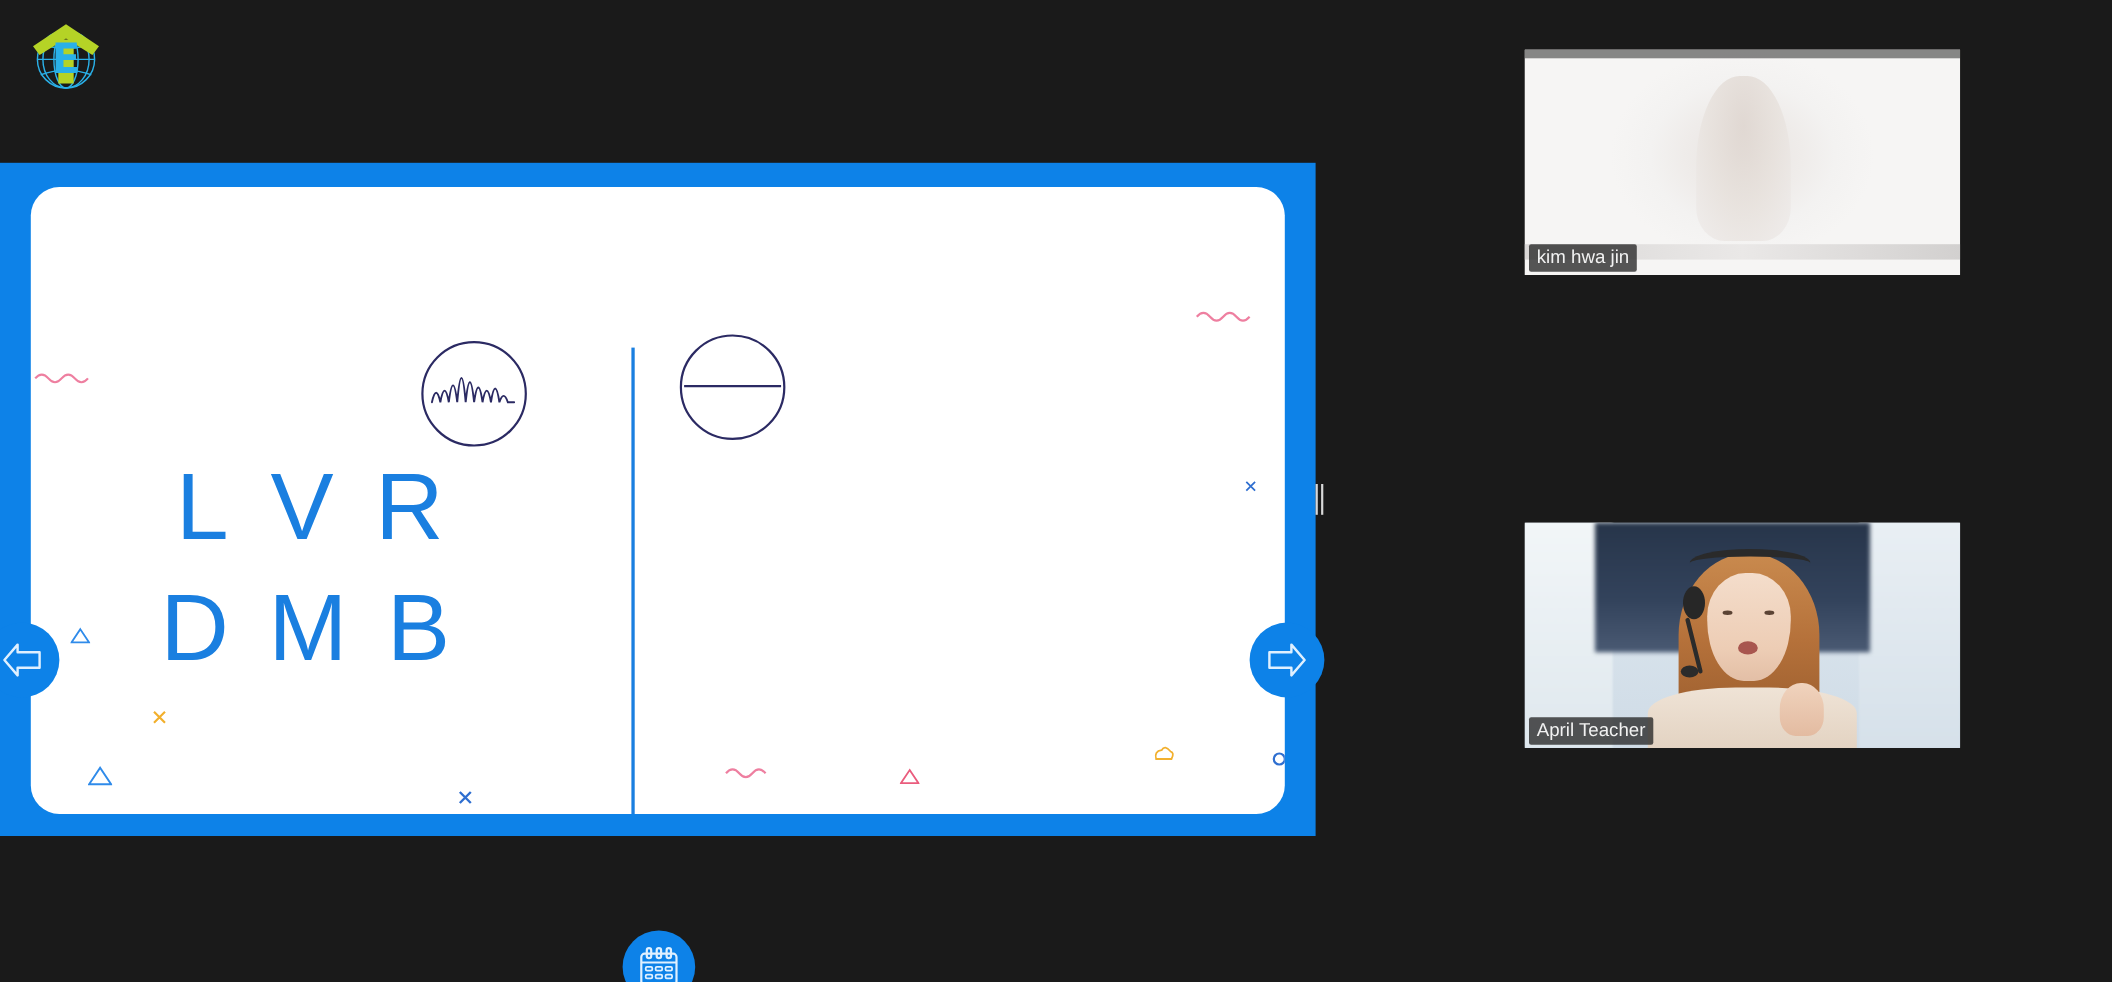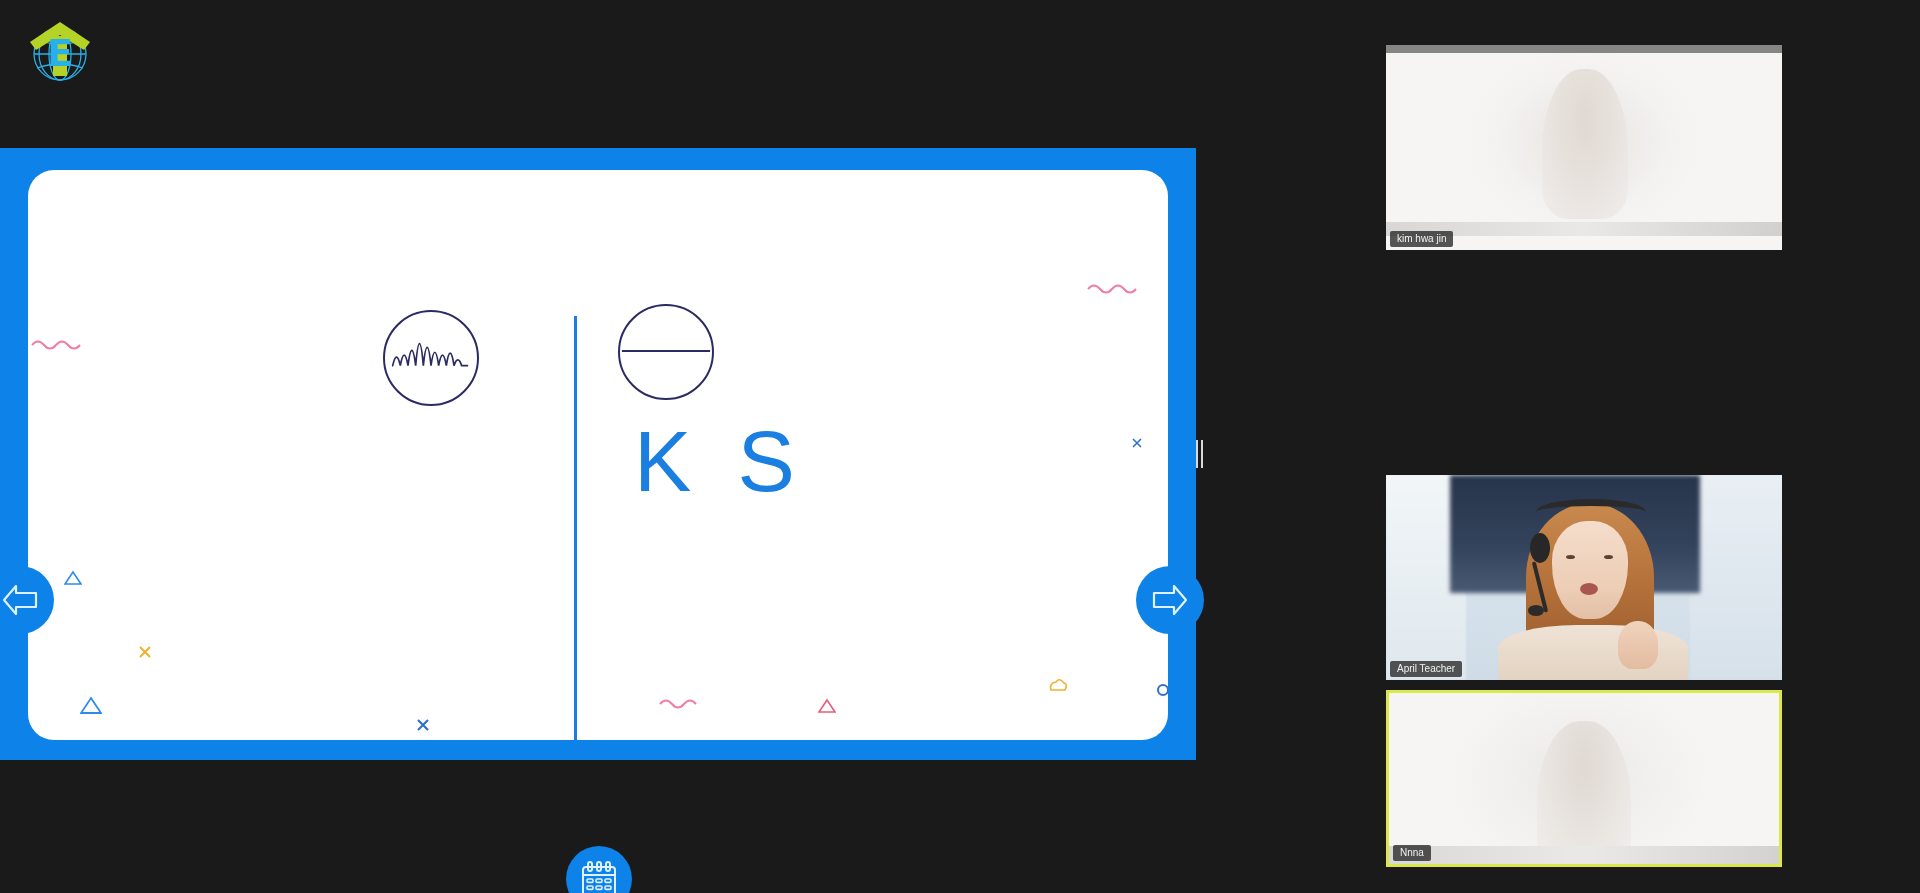--- a/index.html
+++ b/index.html
@@ -188,21 +188,21 @@
     background: #111;
     box-sizing: border-box;
   }
   .video-tile .vid-bg { position: absolute; left:0; top:0; right:0; bottom:0; }
   .name-badge {
     position: absolute;
     left: 4px;
     bottom: 3px;
     background: rgba(38,38,38,0.78);
     color: #f2f2f2;
-    font-size: 10px;
+    font-size: 17px;
     font-family: "Liberation Sans", sans-serif;
     padding: 2px 7px 3px 7px;
     border-radius: 2px;
     line-height: 1.15;
     white-space: nowrap;
     z-index: 4;
   }
   .active-speaker { border: 3px solid #dbe84a; }
 
   
@@ -366,25 +366,30 @@
       </div>
 
       <div class="sound-circle" id="circle-voiceless">
         <svg class="circle-svg" viewBox="0 0 96 96">
           <line x1="2" y1="47" x2="94" y2="47" stroke="#2b2a63" stroke-width="2"></line>
         </svg>
       </div>
 
       <div id="divider-line"></div>
 
+      <div class="letter-col" id="letters-voiced">
+        <div class="letter-row row1">
+          <span>L</span><span>V</span><span>R</span>
+        </div>
+        <div class="letter-row row2">
+          <span>D</span><span>M</span><span>B</span>
+        </div>
+      </div>
 
       <div class="letter-col" id="letters-voiceless">
-        <div class="letter-row row1">
-          <span>K</span><span>S</span>
-        </div>
       </div>
 
       <div class="deco" style="left:1058px; top:110px;">
         <svg width="56" height="12">
             <path d="M2 7 q6 -7 12 0 t12 0 t12 0 t12 0" fill="none" stroke="#ee7fa0" stroke-width="2"></path>
           </svg>
       </div>
       <div class="deco" style="left:2px; top:166px;">
         <svg width="56" height="12">
             <path d="M2 7 q6 -7 12 0 t12 0 t12 0 t12 0" fill="none" stroke="#ee7fa0" stroke-width="2"></path>
@@ -497,23 +502,16 @@
         <div class="headband"></div>
         <div class="earcup"></div>
         <div class="mic-boom"></div>
         <div class="mic-tip"></div>
         <div class="robe"></div>
         <div class="hand"></div>
       </div>
       <div class="name-badge">April Teacher</div>
     </div>
 
-    <div class="video-tile active-speaker" id="tile-3">
-      <div class="vid-bg">
-        <div class="figure"></div>
-        <div class="band-bot"></div>
-      </div>
-      <div class="name-badge">Nnna</div>
-    </div>
 
   </div>
 
 </div>
 
 </body></html>

